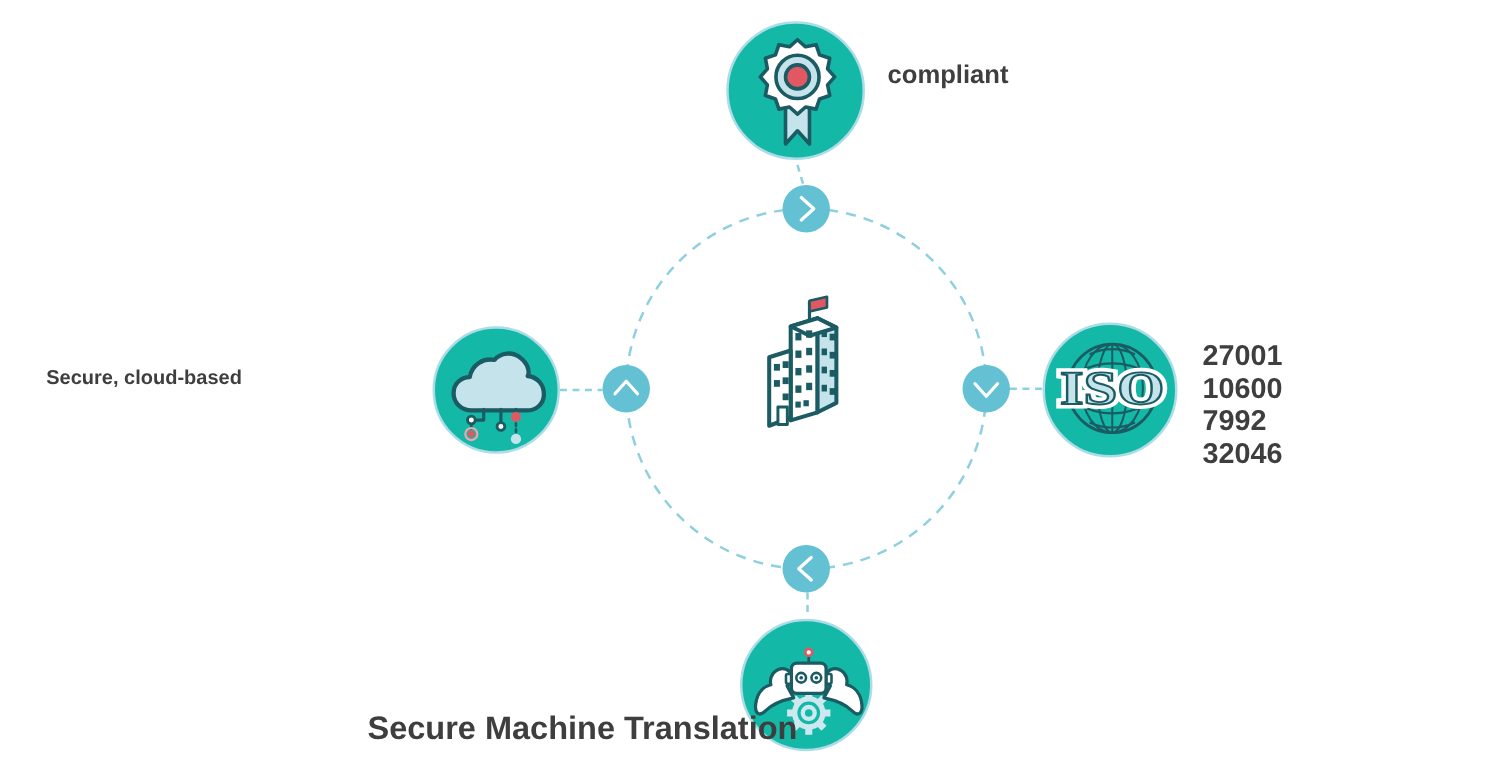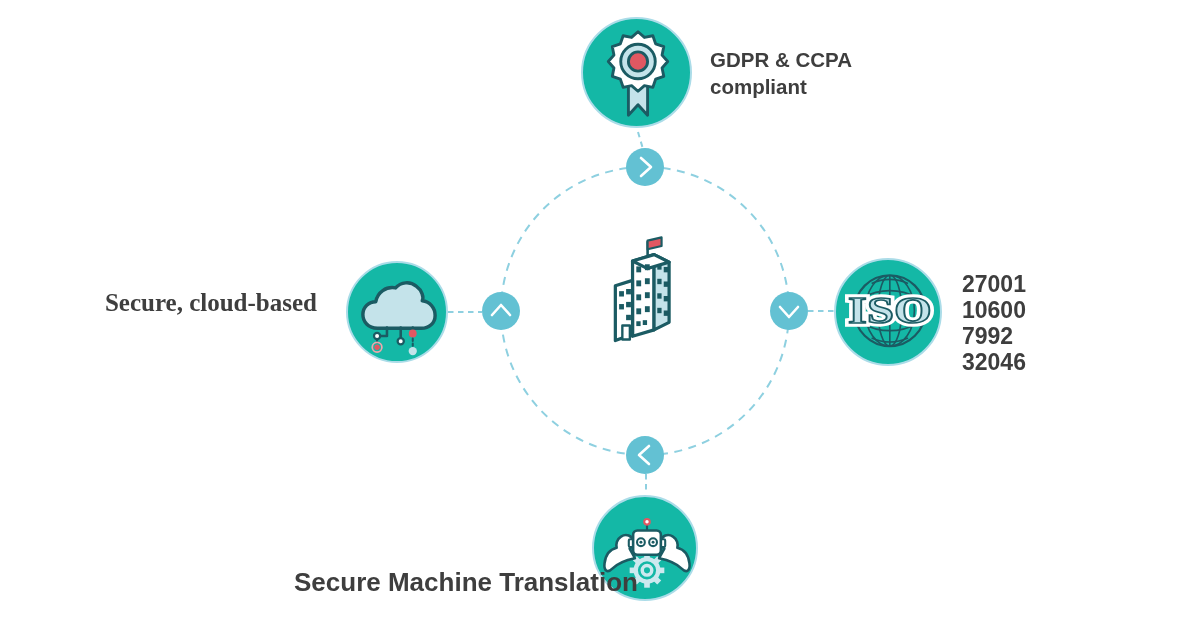--- a/index.html
+++ b/index.html
@@ -35,21 +35,21 @@
     justify-content:center;z-index:3;cursor:pointer;padding:0;
   }
   .arrow-btn svg{display:block;}
   .arrow-btn .chev{fill:none;stroke:#ffffff;stroke-width:2.6;stroke-linecap:round;stroke-linejoin:round;}
   .dir-down svg{transform:rotate(90deg);}
   .dir-left svg{transform:rotate(180deg);}
   .dir-up svg{transform:rotate(270deg);}
   .label{position:absolute;font-weight:700;color:var(--text-dark);z-index:2;}
   .lbl-compliance{left:710px;top:46px;font-size:20.5px;line-height:27px;}
   .lbl-iso{left:962px;top:271px;font-size:23px;line-height:26px;}
-  .lbl-cloud{left:37px;top:290px;width:280px;text-align:right;font-size:25px;line-height:25px;font-family:Liberation Serif, serif;}
+  .lbl-cloud{left:37px;top:290px;width:280px;text-align:left;font-size:16px;line-height:25px;}
   .lbl-mt{left:294px;top:567px;font-size:26px;}
   .center-building{position:absolute;left:596px;top:234px;z-index:2;}
   .center-label{
     position:absolute;left:596px;top:346px;width:100px;text-align:center;
     font-size:31px;font-weight:800;letter-spacing:.5px;color:var(--teal-text);z-index:2;
   }
   
   .ol{stroke:var(--teal-dark);stroke-linejoin:round;stroke-linecap:round;fill:none;}
   .fw{fill:#ffffff;stroke:var(--teal-dark);stroke-linejoin:round;}
   .flb{fill:var(--light-blue-fill);stroke:var(--teal-dark);stroke-linejoin:round;}
@@ -208,21 +208,20 @@
       <rect x="21.5" y="50" width="4.5" height="5"></rect>
       <rect x="21.5" y="62" width="4.5" height="5"></rect>
       <rect x="28" y="48" width="4.5" height="5"></rect>
       <rect x="28" y="60" width="4.5" height="5"></rect>
       <rect x="28" y="72" width="4.5" height="5"></rect>
     </g>
     <rect class="fw" stroke-width="2.2" x="24.5" y="82" width="7" height="13"></rect>
   </svg>
 
   <div class="label lbl-compliance">
-    <div>GDPR &amp; CCPA</div>
     <div>compliant</div>
   </div>
 
   <div class="label lbl-iso">
     <div>27001</div>
     <div>10600</div>
     <div>7992</div>
     <div>32046</div>
   </div>
 

